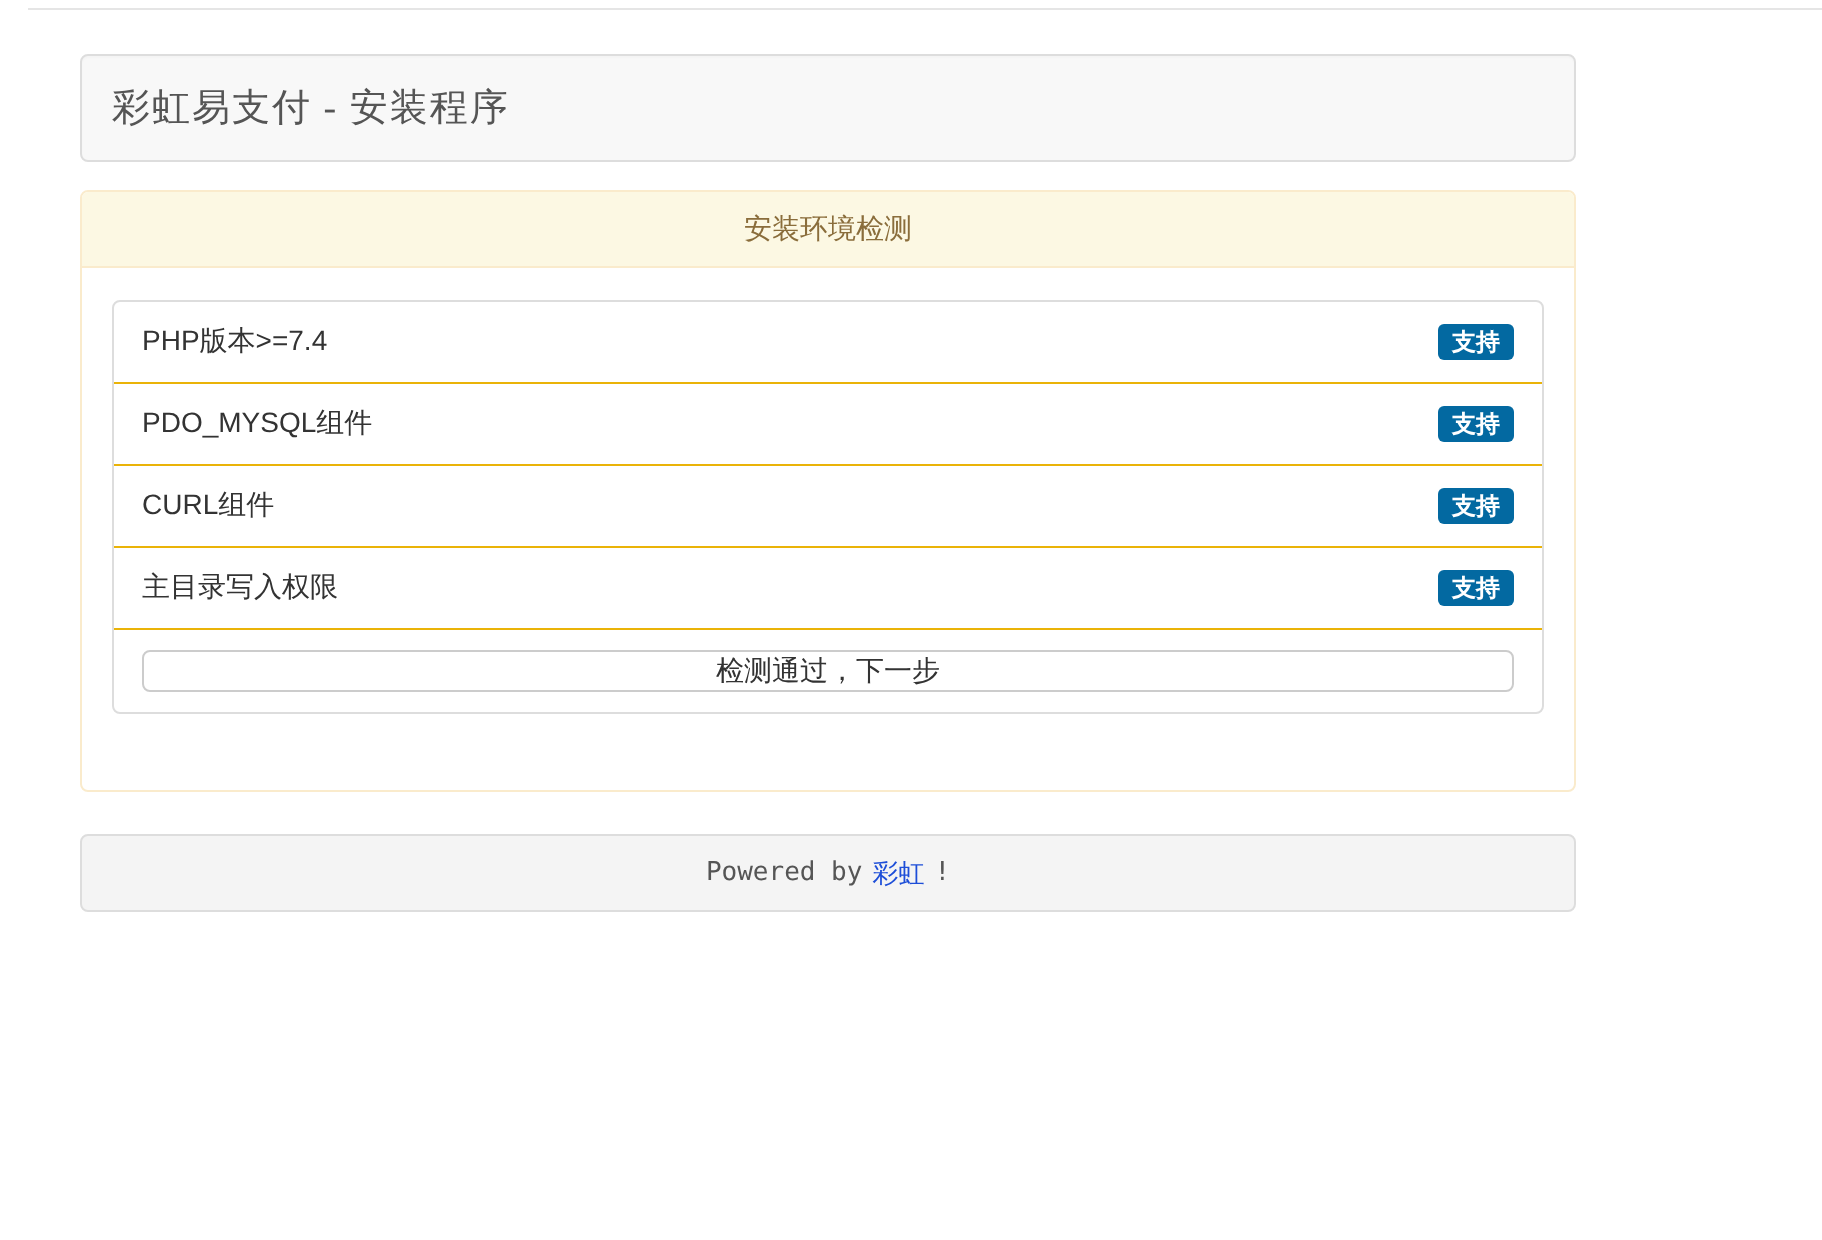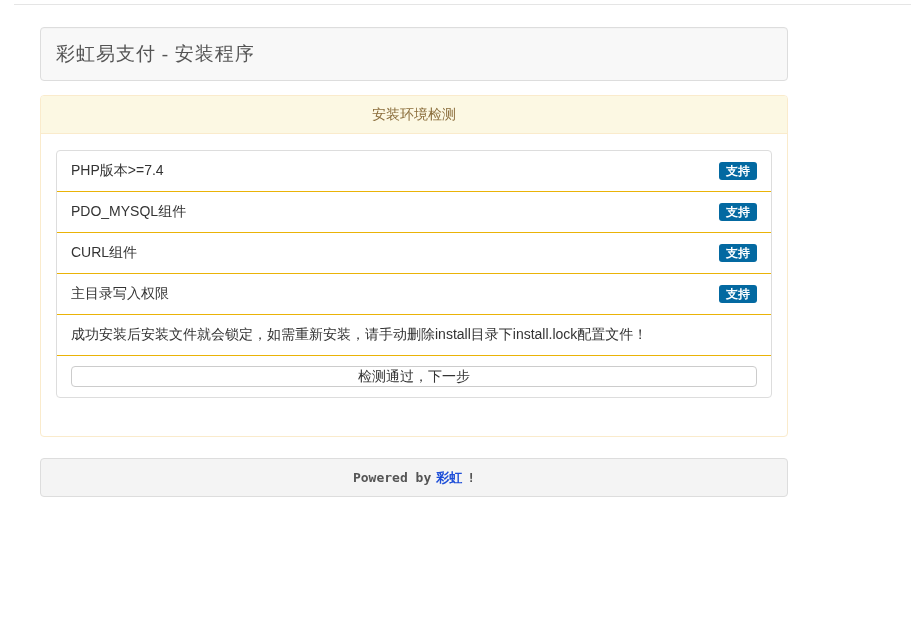--- a/index.html
+++ b/index.html
@@ -82,21 +82,21 @@
   }
   
   .footer-well {
     margin-top: 21px;
     background: #f4f4f4;
     border: 1px solid #ddd;
     border-radius: 4px;
     height: 39px;
     display: flex; align-items: center; justify-content: center;
     font-family: "DejaVu Sans Mono", "Liberation Mono", monospace;
-    font-size: 13px; color: #555; font-weight: bold;
+    font-size: 13px; color: #555;
   }
   .footer-well a {
     color: #1d4ed8; text-decoration: none;
     margin: 0 5px;
   }
 </style>
 </head>
 <body>
 
 <div class="top-divider"></div>
@@ -125,23 +125,20 @@
         <div class="list-row">
           <span>CURL组件</span>
           <span class="badge-success">支持</span>
         </div>
 
         <div class="list-row">
           <span>主目录写入权限</span>
           <span class="badge-success">支持</span>
         </div>
 
-        <div class="list-row">
-          <span>成功安装后安装文件就会锁定，如需重新安装，请手动删除install目录下install.lock配置文件！</span>
-        </div>
 
         <div class="list-row button-row">
           <button class="next-btn">检测通过，下一步</button>
         </div>
 
       </div>
     </div>
   </div>
 
   <div class="footer-well">

